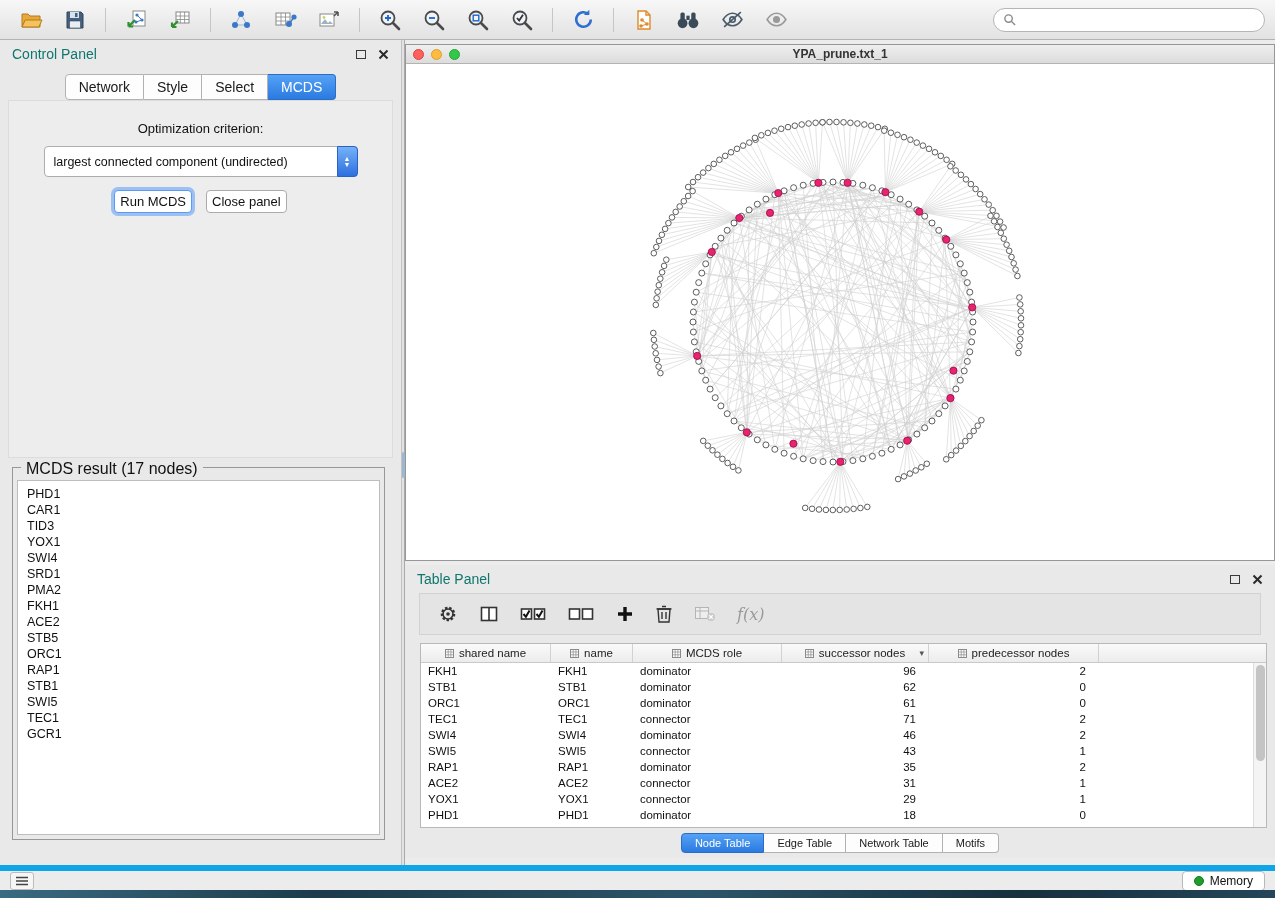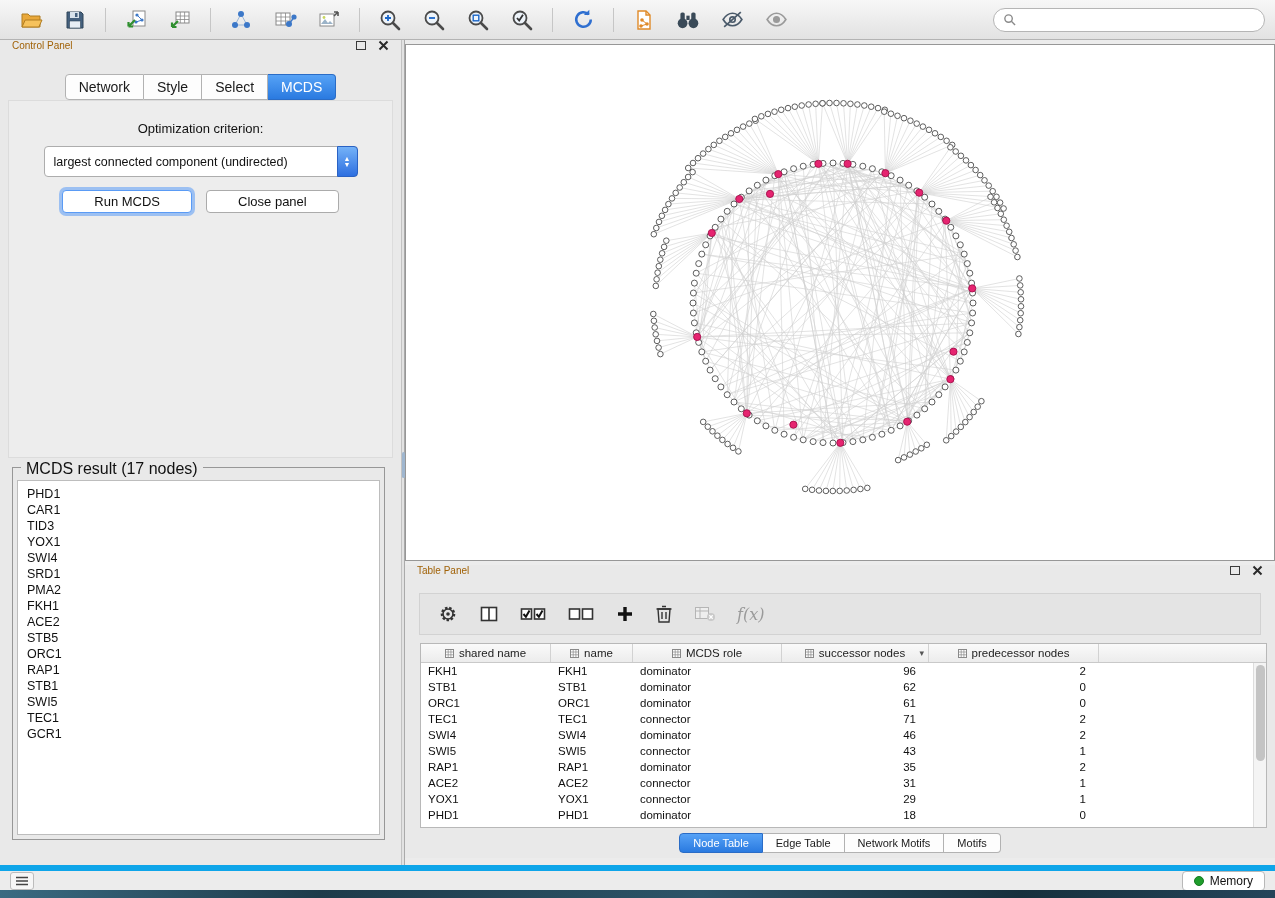--- a/index.html
+++ b/index.html
@@ -8,34 +8,34 @@
 
   
   .main-toolbar{position:absolute;top:0;left:0;width:100%;height:40px;background:linear-gradient(#f7f7f7,#e2e2e2);border-bottom:1px solid #b3b3b3;display:flex;align-items:center;padding:0 10px;gap:2px}
   .tb-btn{width:42px;height:32px;display:flex;align-items:center;justify-content:center;border-radius:4px;flex:0 0 auto}
   .tb-sep{width:1px;height:24px;background:#c6c6c6;margin:0 7px;flex:0 0 auto}
   .search-box{margin-left:auto;display:flex;align-items:center;width:272px;height:24px;border:1px solid #b5b5b5;border-radius:12px;background:#fff;padding:0 9px;gap:5px}
   .search-box input{border:none;outline:none;flex:1;font-size:12px;background:transparent;font-family:"Liberation Sans",sans-serif}
 
   
   .control-panel{position:absolute;top:40px;left:0;width:401px;bottom:33px;background:#e9e9e9}
-  .panel-header{height:28px;display:flex;align-items:flex-start;padding:0 12px;font-size:10px;color:#a16207}
+  .panel-header{height:28px;display:flex;align-items:center;padding:0 12px;font-size:14px;color:#0f766e}
   .win-btns{margin-left:auto;display:flex;gap:12px;align-items:center}
   .float-icon{width:10px;height:9px;border:1.5px solid #3a3a3a;display:inline-block;background:transparent}
   .ctabs{display:flex;justify-content:center;margin-top:6px}
   .ctab{font-size:14px;padding:4px 13px;background:#fdfdfd;border:1px solid #b2b2b2;border-left:none;color:#1a1a1a}
   .ctab:first-child{border-left:1px solid #b2b2b2;border-radius:4px 0 0 4px}
   .ctab:last-child{border-radius:0 4px 4px 0}
   .ctab.active{background:linear-gradient(#56a2f6,#2a7ae0);color:#fff;border-color:#2a6cc6}
   .cp-content{position:absolute;left:8px;right:8px;top:60px;height:358px;background:#ededed;border:1px solid #dcdcdc}
   .opt-label{text-align:center;font-size:13px;margin-top:20px;color:#111}
   .dropdown{margin:10px auto 0;width:314px;height:31px;background:#fff;border:1px solid #adadad;border-radius:4px;display:flex;align-items:center;font-size:12.5px;position:relative;padding-left:9px;color:#111}
   .dropdown .stepper{position:absolute;right:-1px;top:-1px;bottom:-1px;width:21px;background:linear-gradient(#74b2f8,#2e6fe0);border:1px solid #2a62c4;border-radius:0 4px 4px 0;display:flex;flex-direction:column;align-items:center;justify-content:center;color:#fff;font-size:7px;line-height:6px}
   .btn-row{display:flex;justify-content:center;gap:14px;margin-top:13px}
-  .btn{font-size:13px;padding:3px 31px;background:#fff;border:1px solid #ababab;border-radius:4px;color:#111}
+  .btn{font-size:13px;padding:3px 5px;background:#fff;border:1px solid #ababab;border-radius:4px;color:#111}
   .btn.focused{box-shadow:0 0 0 3px rgba(90,155,245,.55);border-color:#5a9bf5}
   .result-group{position:absolute;left:12px;right:16px;top:427px;bottom:25px;border:1px solid #979797}
   .result-title{position:absolute;top:-8px;left:8px;background:#e9e9e9;padding:0 5px;font-size:16px;color:#111}
   .result-list{position:absolute;left:4px;right:4px;top:12px;bottom:4px;background:#fff;border:1px solid #bdbdbd;font-size:12.5px;line-height:16px;padding:5px 0 0 9px;overflow:hidden}
   .result-item{height:16px}
 
   
   .v-splitter{position:absolute;top:40px;bottom:33px;left:401px;width:4px;background:#e2e2e2;border-left:1px solid #c2c2c2;border-right:1px solid #aaa}
   .v-splitter .handle{position:absolute;top:412px;left:0;width:3px;height:26px;background:#9fb6cf;border-radius:2px}
 
@@ -269,20 +269,28 @@
           <div class="result-item">GCR1</div>
         </div>
     </div>
   </div>
 
   <div class="v-splitter">
       <span class="handle"></span>
     </div>
 
   <div class="network-window">
+    <div class="net-titlebar">
+      <span class="net-title">YPA_prune.txt_1</span>
+      <span class="traffic">
+        <span style="background:#ff605c;border:1px solid #d9443f"></span>
+        <span style="background:#fdbc40;border:1px solid #dd9f2e"></span>
+        <span style="background:#34c749;border:1px solid #24a737"></span>
+      </span>
+    </div>
     <svg id="net-svg" class="net-canvas" width="868" height="496" viewBox="0 0 868 496">
         <g stroke="#a9a9a9" stroke-width="0.6" opacity="0.55">
           <line x1="561.3" y1="218.6" x2="328.0" y2="159.0"></line>
           <line x1="407.1" y1="396.6" x2="544.8" y2="333.7"></line>
           <line x1="397.2" y1="394.8" x2="532.8" y2="349.7"></line>
           <line x1="563.8" y1="287.8" x2="397.2" y2="394.8"></line>
           <line x1="518.7" y1="363.8" x2="526.0" y2="159.0"></line>
           <line x1="494.1" y1="380.9" x2="565.6" y2="277.9"></line>
           <line x1="554.3" y1="316.2" x2="563.8" y2="287.8"></line>
           <line x1="295.8" y1="306.9" x2="566.6" y2="268.0"></line>
@@ -1068,21 +1076,21 @@
             <div class="t-cell num" style="width: 170px;">0</div>
           </div>
         </div>
       <div class="t-scrollbar">
           <span class="t-thumb"></span>
         </div>
     </div>
     <div class="tp-tabs">
         <div class="tp-tab active">Node Table</div>
         <div class="tp-tab">Edge Table</div>
-        <div class="tp-tab">Network Motifs</div>
+        <div class="tp-tab">Network Table</div>
         <div class="tp-tab">Motifs</div>
       </div>
   </div>
 
   <div class="status-bar">
     <span class="hamburger-btn">
       <svg width="14" height="10" viewBox="0 0 14 10">
           <path d="M1 1.5h12M1 5h12M1 8.5h12" stroke="#444" stroke-width="1.6"></path>
         </svg>
     </span>

